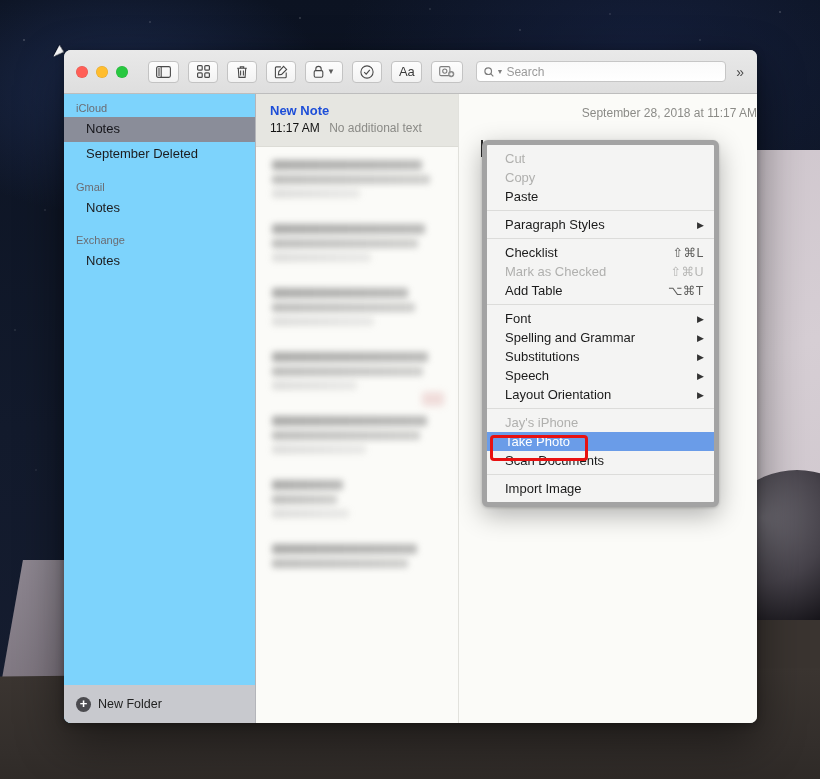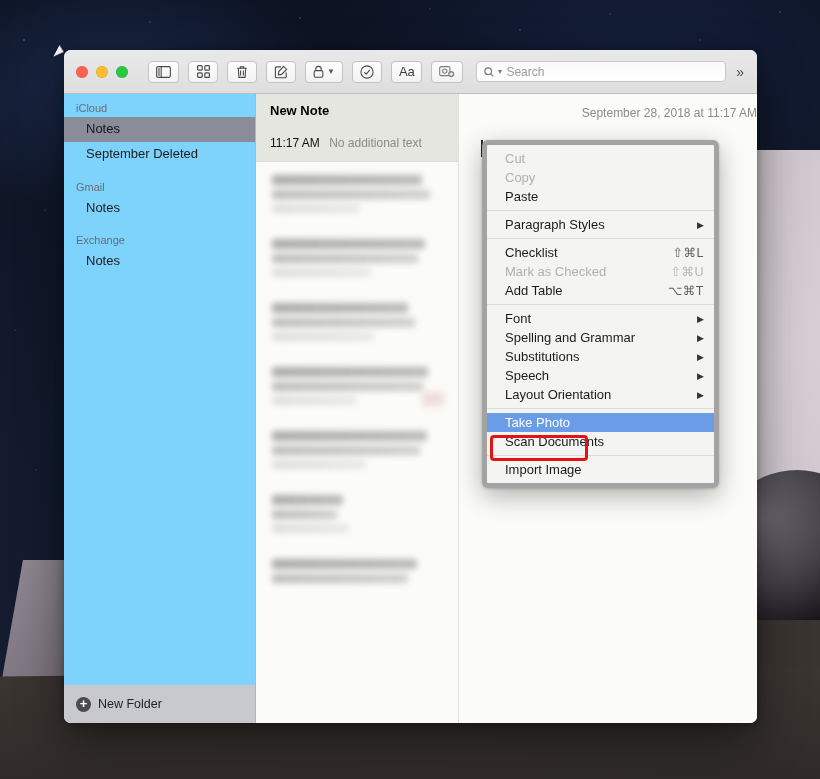--- a/index.html
+++ b/index.html
@@ -239,22 +239,22 @@
     overflow: hidden;
   }
   .note-sel {
     background: #e6e6e1;
     padding: 9px 14px 11px 14px;
     border-bottom: 1px solid #dcdcd6;
   }
   .note-sel .title {
     font-size: 13px;
     font-weight: bold;
-    color: #000000;
-    margin-bottom: 18px;
+    color: #1d4ed8;
+    margin-bottom: 3px;
   }
   .note-sel .meta { font-size: 12px; color: #111; }
   .note-sel .meta .sub { color: #8a8a86; margin-left: 6px; }
 
   .blur-note { padding: 13px 16px 8px 16px; }
   .bl {
     height: 9px;
     border-radius: 2px;
     margin-bottom: 5px;
     background: linear-gradient(90deg, rgba(90,90,90,.30), rgba(120,120,120,.34), rgba(95,95,95,.28));
@@ -606,20 +606,21 @@
       <span class="label">Speech</span>
       <span class="arrow">▶</span>
     </div>
     <div class="mi">
       <span class="label">Layout Orientation</span>
       <span class="arrow">▶</span>
     </div>
 
     <div class="msep"></div>
 
+    <div class="mgroup-head">Jay's iPhone</div>
     <div class="mi highlight">
       <span class="label">Take Photo</span>
     </div>
     <div class="mi">
       <span class="label">Scan Documents</span>
     </div>
 
     <div class="msep"></div>
 
     <div class="mi">

